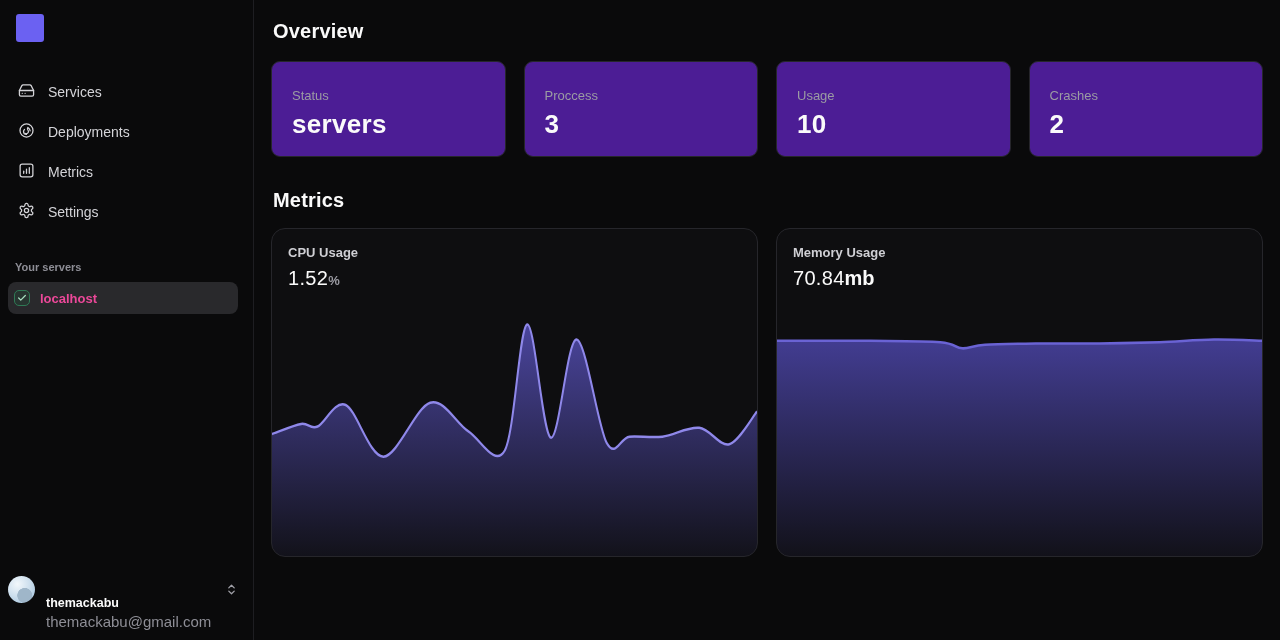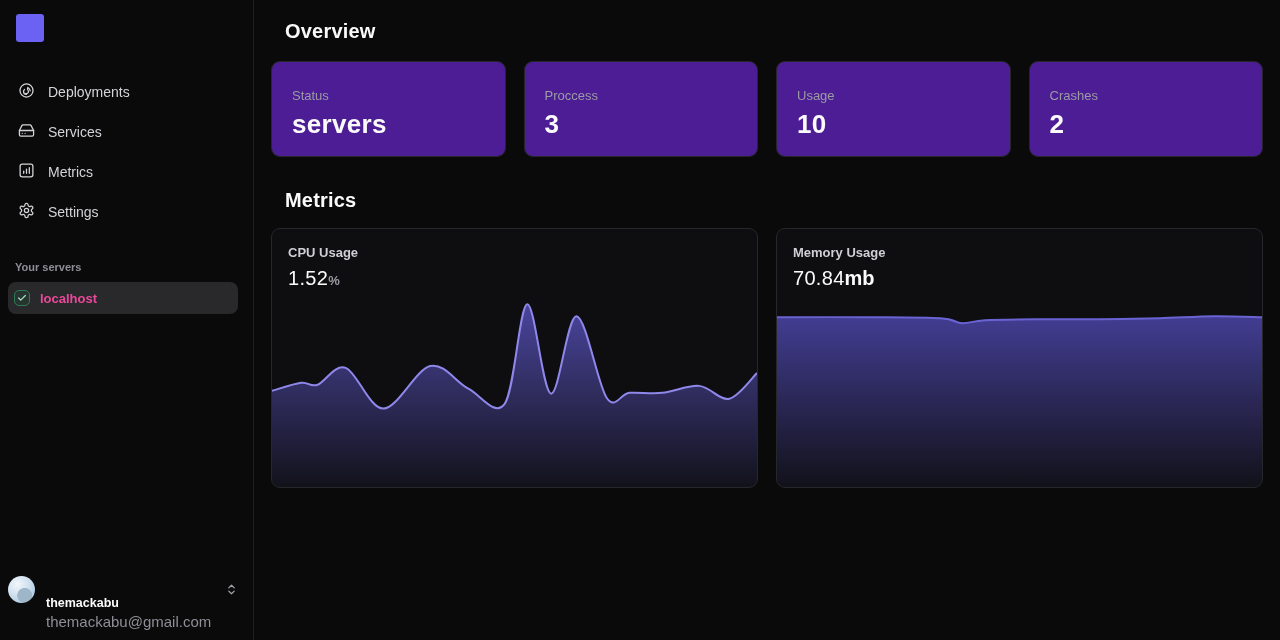--- a/index.html
+++ b/index.html
@@ -64,78 +64,78 @@
   .user-meta { flex:1; overflow:hidden; }
   .user-name { font-size:12.5px; font-weight:700; line-height:14px;margin-top:48px; }
   .user-email { font-size:15px; color:#8e8e96; margin-top:3px; }
   .chevron-updown { color:#a0a0a8; display:flex; }
   .chevron-updown svg { width:13px; height:13px; }
 
   
   .main { flex:1; padding:17px 17px 0; }
   .section-title {
     font-size:20px; font-weight:700; line-height:28px;
-    margin-left:14px; letter-spacing:0.2px; color:#fafafa;
+    margin-left:2px; letter-spacing:0.2px; color:#fafafa;
   }
   .metrics-title { margin-top:29px; }
   .stats-grid {
     display:grid; grid-template-columns:repeat(4,1fr);
     gap:18px; margin-top:16px;
   }
   .stat-card {
     height:96px;
     background:#4c1d95; border:1px solid #26262b; border-radius:9px;
     padding:26px 20px;
   }
   .stat-label { font-size:13px; color:#9b9ba3; }
   .stat-value { font-size:26px; font-weight:700; margin-top:6px; letter-spacing:0.3px; }
   .charts-grid {
     display:grid; grid-template-columns:1fr 1fr;
     gap:18px; margin-top:14px;
   }
   .chart-card {
-    height:260px; position:relative; overflow:hidden;
-    background:#0e0e10; border:1px solid #26262b; border-radius:9px;text-align:center;
+    height:329px; position:relative; overflow:hidden;
+    background:#0e0e10; border:1px solid #26262b; border-radius:14px;text-align:center;
   }
   .chart-header { position:absolute; top:16px; left:16px; z-index:2; }
   .chart-label { font-size:13px; font-weight:600; color:#cfcfd4; }
   .chart-value-row { margin-top:7px; display:flex; align-items:baseline; }
   .chart-value { font-size:20px; font-weight:400; letter-spacing:0.3px; }
   .chart-unit-muted { font-size:13px; font-weight:600; color:#9b9ba3; }
   .chart-unit-strong { font-size:20px; font-weight:700; }
   .chart-svg { position:absolute; inset:0; width:100%; height:100%; display:block; }
 </style>
 </head>
 <body>
 
 <aside class="sidebar">
   <div class="logo" style="background: rgb(107, 97, 242);"></div>
 
   <nav class="nav">
     <div class="nav-item">
       <span>
         <svg viewBox="0 0 24 24" fill="none" stroke="#d4d4d8" stroke-width="1.8" stroke-linecap="round" stroke-linejoin="round">
-          <circle cx="12" cy="12" r="9.2"></circle>
-          <path d="M10.6 16.2a3 3 0 0 0 4.2-2.7c0-1.1-.5-1.7-1-2.5-.6-1.1-.7-2 .2-3.3 1.5 1 2.9 2.2 3.1 4.7"></path>
-          <path d="M9.2 10.5c-.9 1-1.4 2-1.4 3a4.2 4.2 0 0 0 4.2 4.1"></path>
-        </svg>
-      </span>
-      <span>Deployments</span>
-    </div>
-
-    <div class="nav-item">
-      <span>
-        <svg viewBox="0 0 24 24" fill="none" stroke="#d4d4d8" stroke-width="1.8" stroke-linecap="round" stroke-linejoin="round">
           <line x1="22" y1="12" x2="2" y2="12"></line>
           <path d="M5.45 5.11 2 12v6a2 2 0 0 0 2 2h16a2 2 0 0 0 2-2v-6l-3.45-6.89A2 2 0 0 0 16.76 4H7.24a2 2 0 0 0-1.79 1.11z"></path>
           <line x1="6" y1="16" x2="6.01" y2="16"></line>
           <line x1="10" y1="16" x2="10.01" y2="16"></line>
         </svg>
       </span>
       <span>Services</span>
+    </div>
+
+    <div class="nav-item">
+      <span>
+        <svg viewBox="0 0 24 24" fill="none" stroke="#d4d4d8" stroke-width="1.8" stroke-linecap="round" stroke-linejoin="round">
+          <circle cx="12" cy="12" r="9.2"></circle>
+          <path d="M10.6 16.2a3 3 0 0 0 4.2-2.7c0-1.1-.5-1.7-1-2.5-.6-1.1-.7-2 .2-3.3 1.5 1 2.9 2.2 3.1 4.7"></path>
+          <path d="M9.2 10.5c-.9 1-1.4 2-1.4 3a4.2 4.2 0 0 0 4.2 4.1"></path>
+        </svg>
+      </span>
+      <span>Deployments</span>
     </div>
 
     <div class="nav-item">
       <span>
         <svg viewBox="0 0 24 24" fill="none" stroke="#d4d4d8" stroke-width="1.8" stroke-linecap="round" stroke-linejoin="round">
           <rect x="3" y="3" width="18" height="18" rx="3"></rect>
           <line x1="8" y1="16" x2="8" y2="13"></line>
           <line x1="12" y1="16" x2="12" y2="10"></line>
           <line x1="16" y1="16" x2="16" y2="8"></line>
         </svg>

